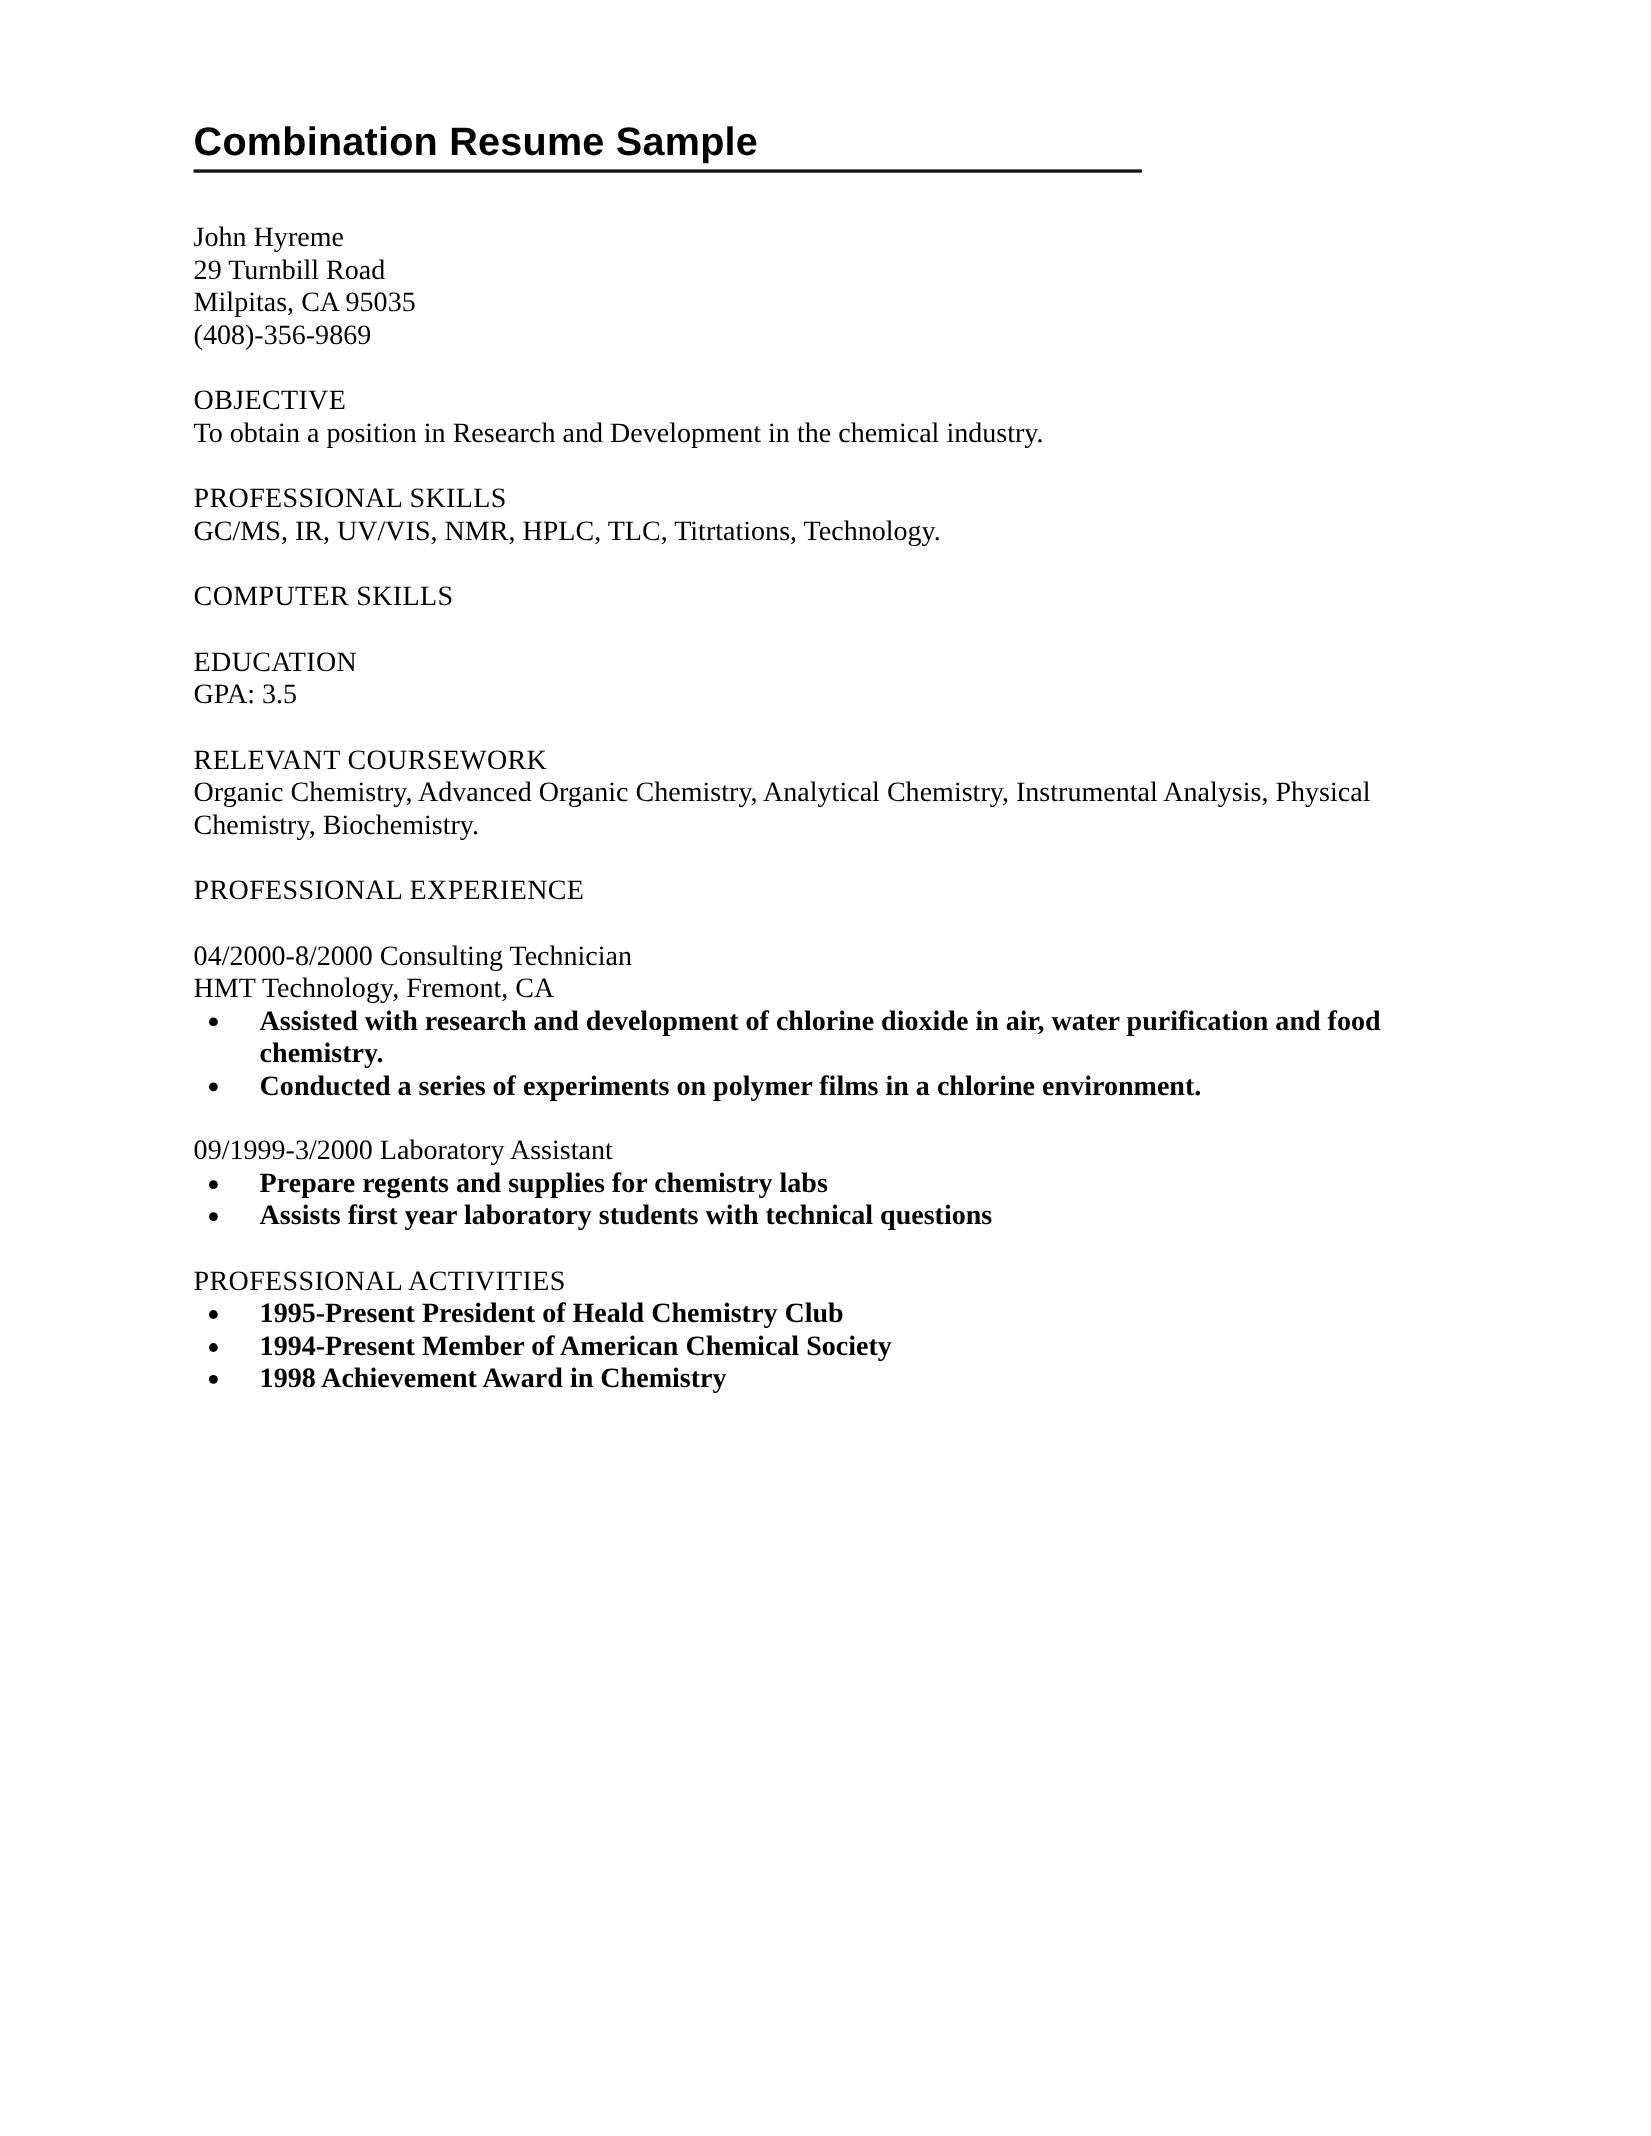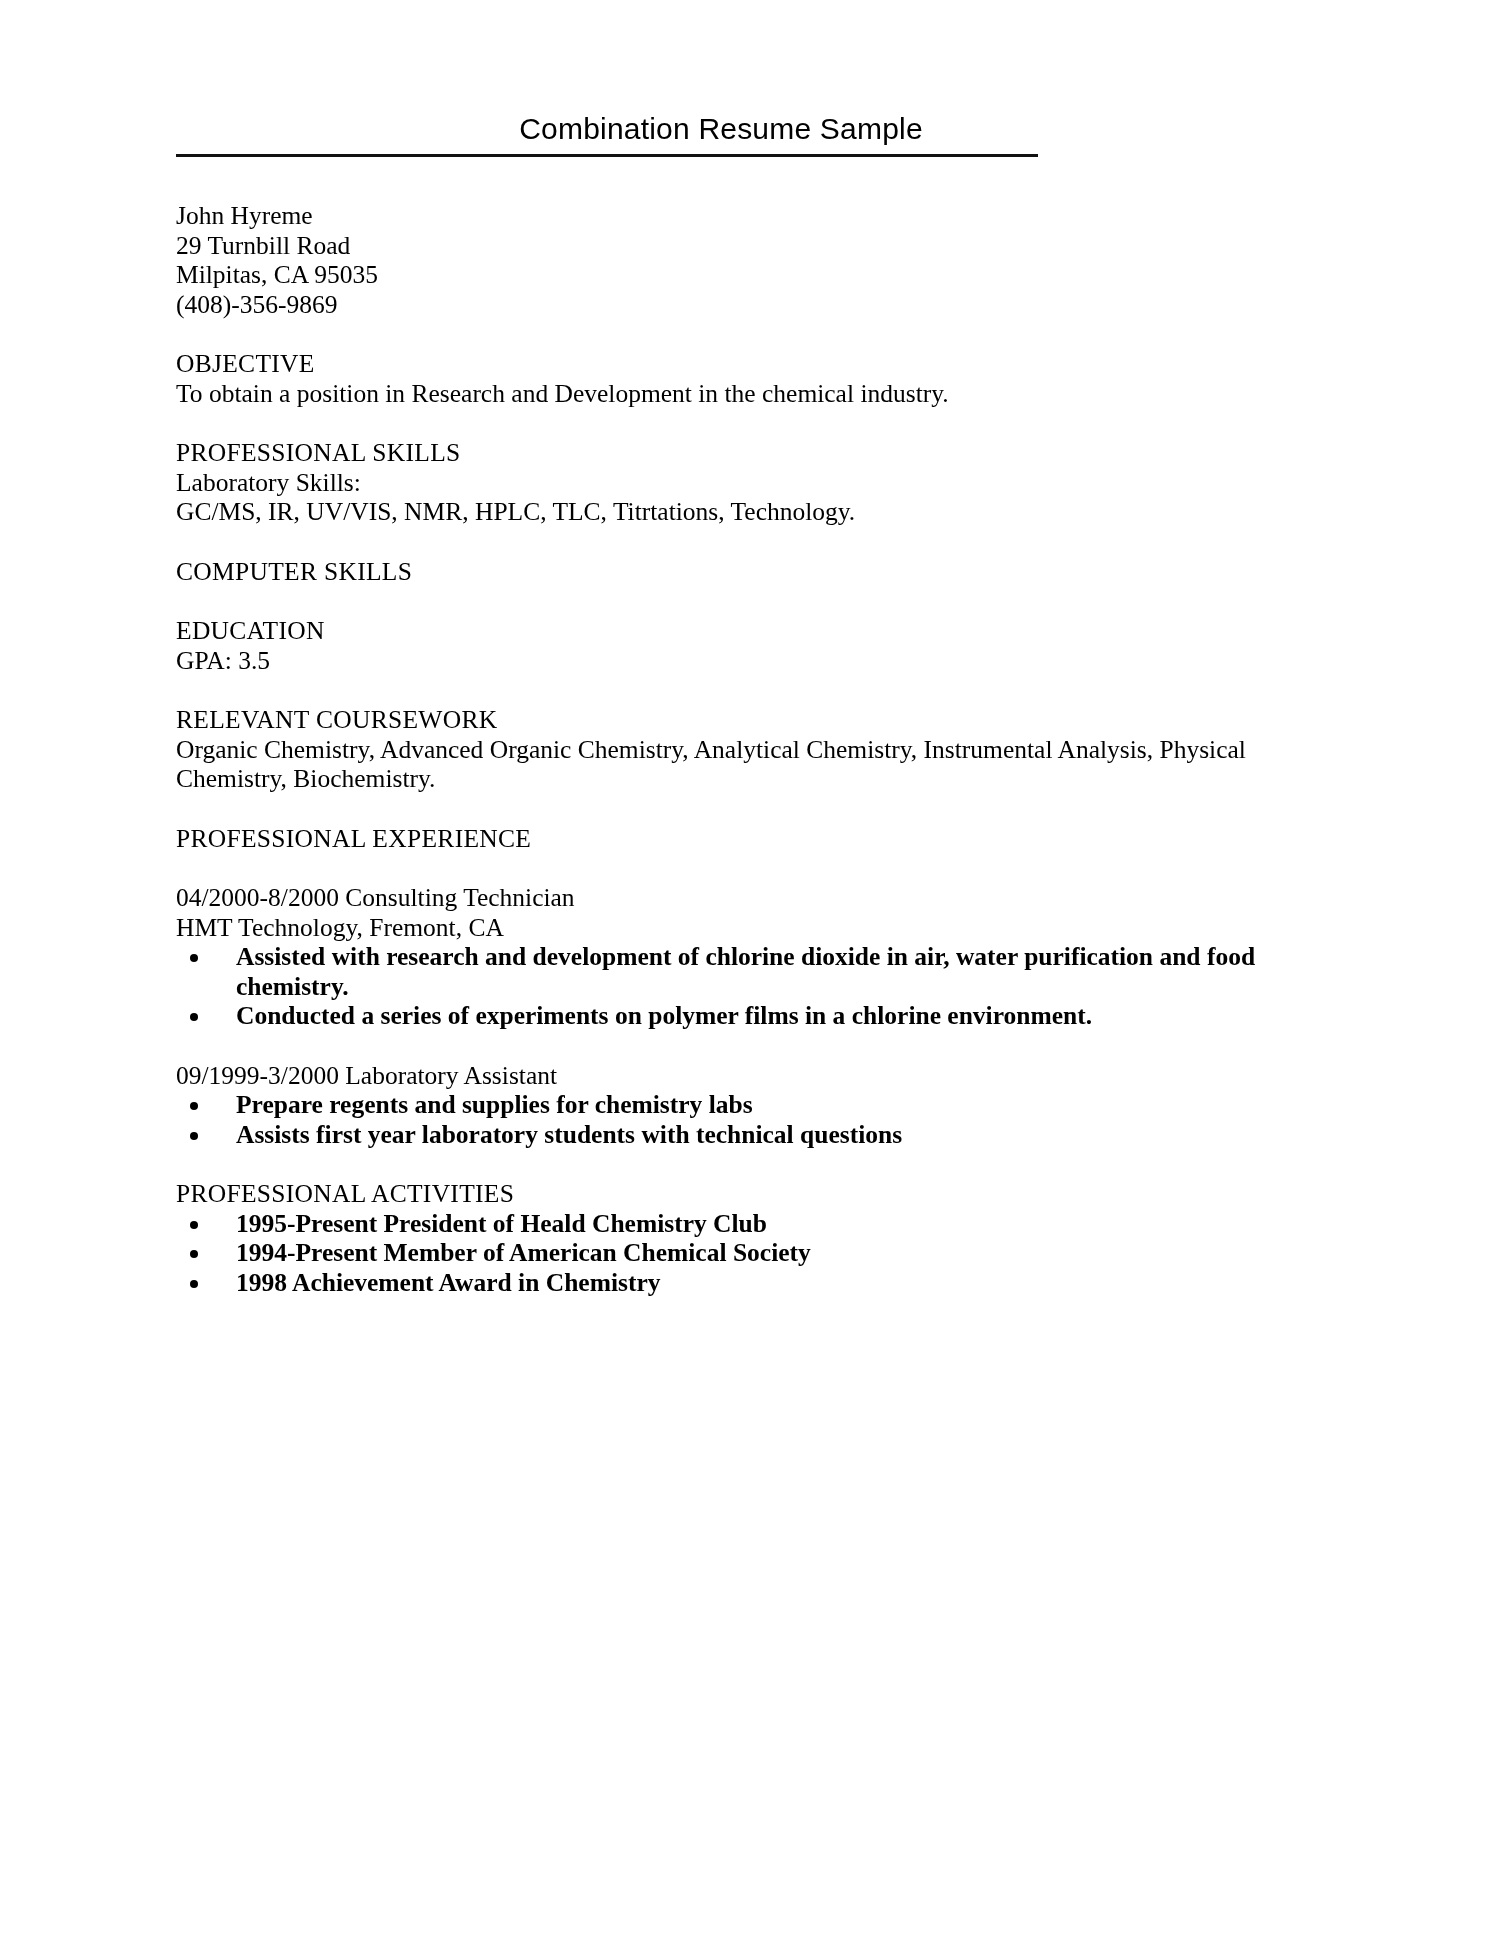--- a/index.html
+++ b/index.html
@@ -25,28 +25,27 @@
   .content {
     position: absolute;
     left: 176px;
     top: 112px;
     width: 1090px;
   }
 
   
   .doc-title {
     font-family: "Liberation Sans", "DejaVu Sans", sans-serif;
-    font-weight: normal;
-    font-size: 30px;
+    font-weight: bold;
+    font-size: 36px;
     line-height: 34px;
     letter-spacing: 0.2px;
     color: #000;
     margin: 0;
     padding: 0 0 8px 0;
-    text-align: center;
   }
   .title-rule {
     width: 862px;
     height: 0;
     border-top: 3px solid #111;
     margin: 0 0 0 0;
   }
 
   
   .block {
@@ -112,21 +111,20 @@
 
     <div class="block">
       <div class="heading">OBJECTIVE</div>
       <div class="line">To obtain a position in Research and Development in the chemical industry.</div>
     </div>
 
     <div class="spacer-md"></div>
 
     <div class="block">
       <div class="heading">PROFESSIONAL SKILLS</div>
-      <div class="line">Laboratory Skills:</div>
       <div class="line">GC/MS, IR, UV/VIS, NMR, HPLC, TLC, Titrtations, Technology.</div>
     </div>
 
     <div class="spacer-md"></div>
 
     <div class="block">
       <div class="heading">COMPUTER SKILLS</div>
     </div>
 
     <div class="spacer-md"></div>

